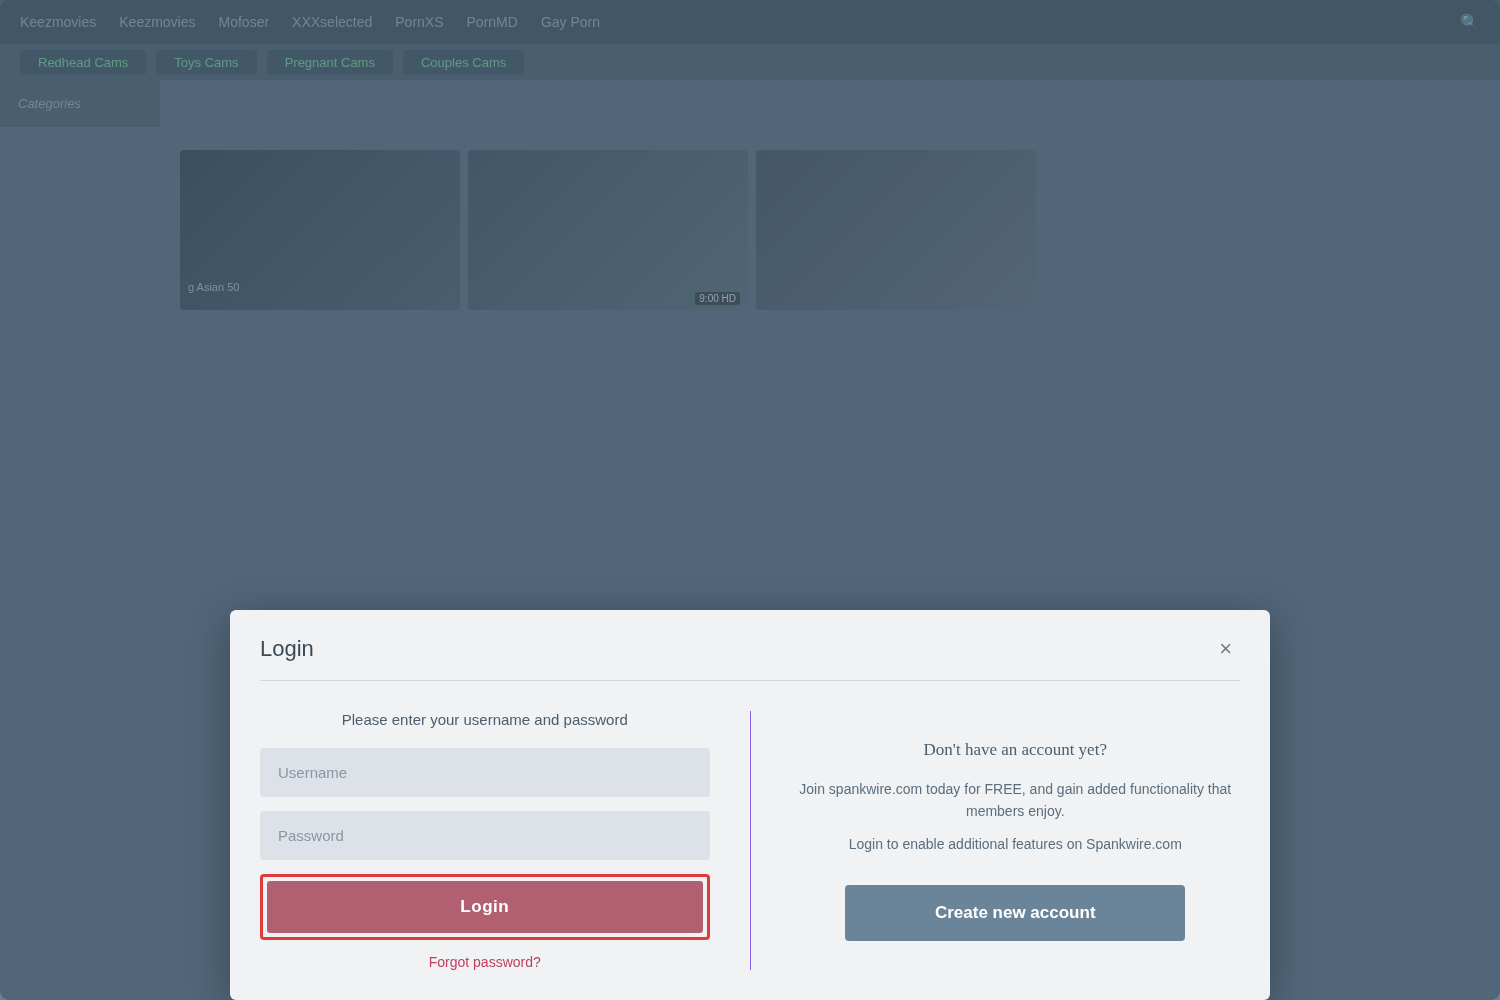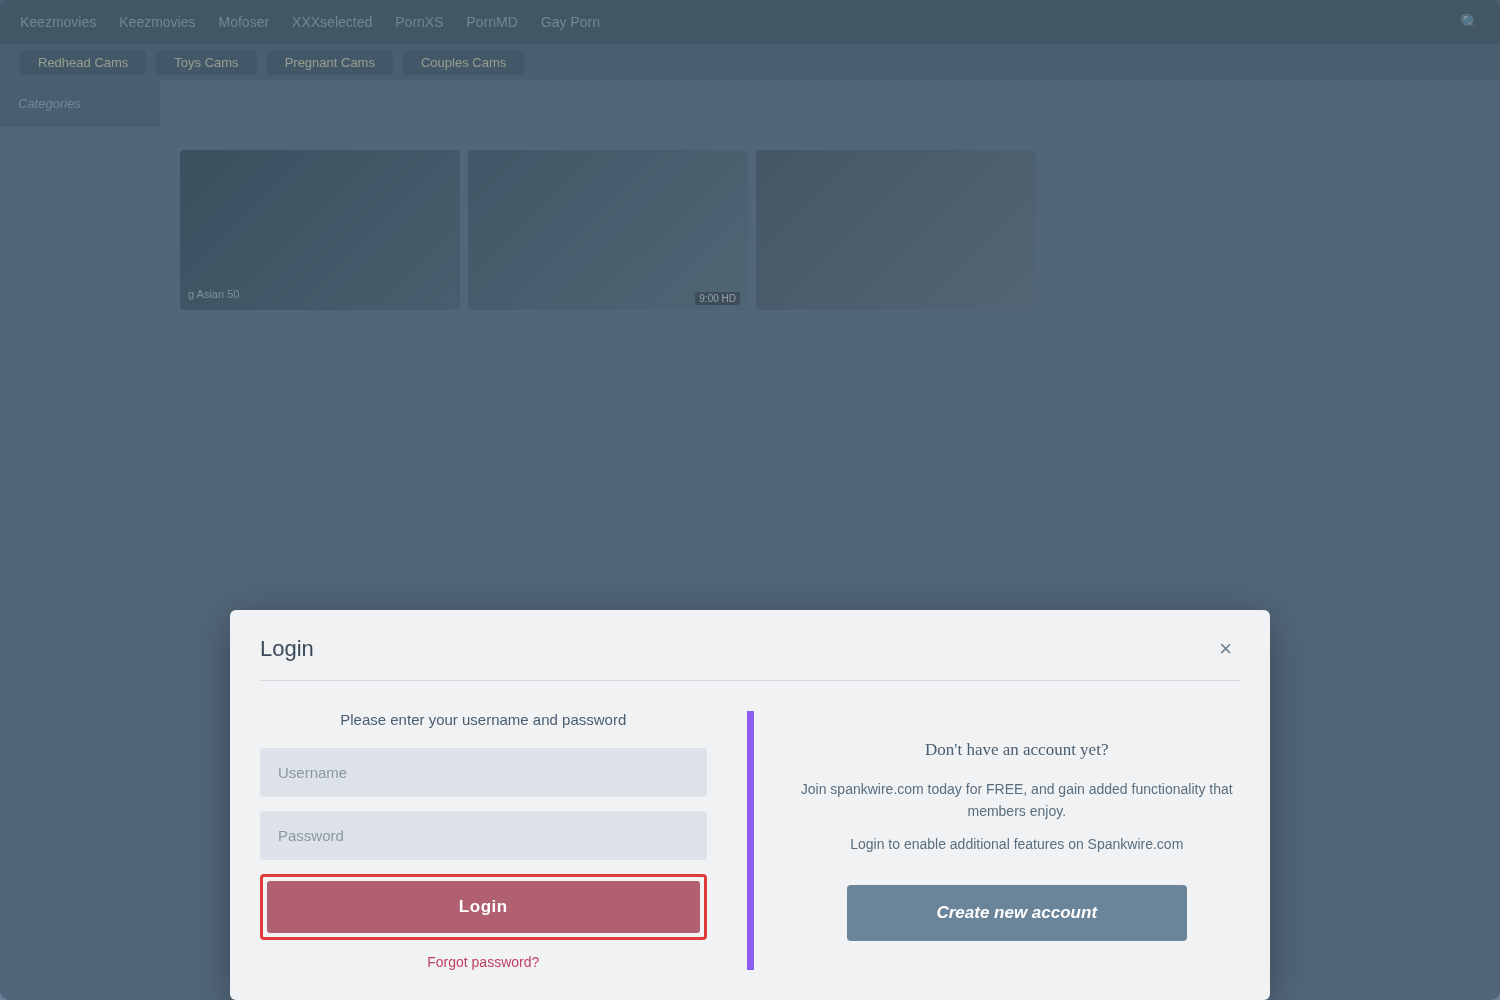--- a/index.html
+++ b/index.html
@@ -48,21 +48,21 @@
       background-color: #5a7080;
       height: 36px;
       display: flex;
       align-items: center;
       padding: 0 20px;
       gap: 10px;
     }
 
     .cat-btn {
       background-color: #4a6274;
-      color: #fef9c3;
+      color: #86efac;
       border: none;
       border-radius: 4px;
       padding: 5px 18px;
       font-size: 13px;
       cursor: pointer;
     }
 
     
     .sidebar {
       position: absolute;
@@ -108,21 +108,21 @@
       height: 160px;
       background-color: #4a5e6e;
       border-radius: 4px;
       overflow: hidden;
       position: relative;
       margin-top: 40px;
     }
 
     .thumb-label {
       position: absolute;
-      bottom: 10px;
+      bottom: 17px;
       left: 8px;
       color: #ccdce8;
       font-size: 11px;
     }
 
     .thumb-badge {
       position: absolute;
       bottom: 5px;
       right: 8px;
       color: #ffffff;
@@ -188,21 +188,21 @@
     .modal-body {
       display: flex;
       padding: 30px;
       gap: 0;
     }
 
     
     .login-panel {
       flex: 1;
       padding-right: 40px;
-      border-right: 7px solid #8b5cf6;
+      border-right: 1px solid #8b5cf6;
       display: flex;
       flex-direction: column;
       align-items: center;
     }
 
     .login-prompt {
       color: #4a5e70;
       font-size: 15px;
       margin-bottom: 20px;
       text-align: center;
@@ -285,21 +285,20 @@
       color: #fff;
       border: none;
       border-radius: 4px;
       padding: 18px 36px;
       font-size: 17px;
       font-weight: bold;
       cursor: pointer;
       margin-top: 20px;
       width: 90%;
       max-width: 340px;
-      font-style: italic;
     }
   </style>
 </head>
 <body>
 
 <div class="bg-page">
 
   <div class="top-nav">
     <span class="top-nav-item">Keezmovies</span>
     <span class="top-nav-item">Keezmovies</span>

